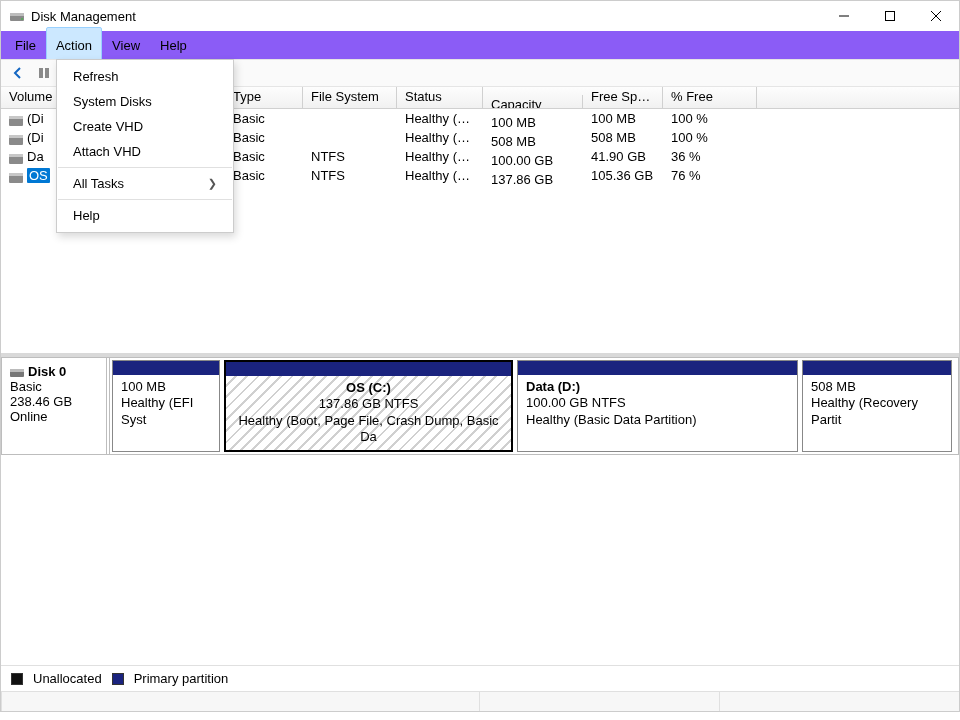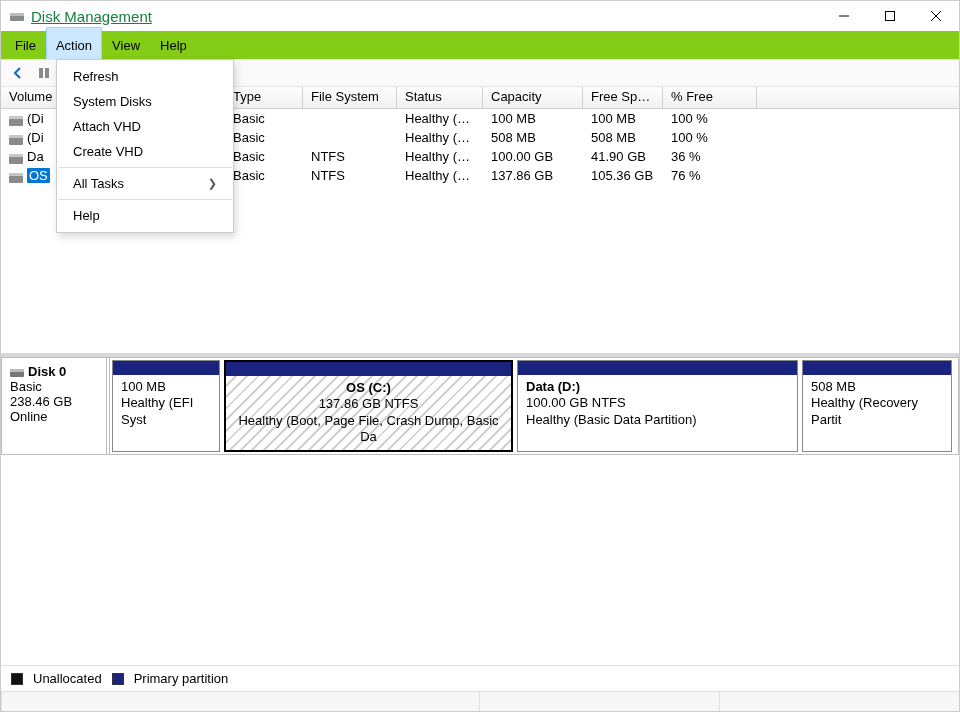--- a/index.html
+++ b/index.html
@@ -1,41 +1,41 @@
 <!DOCTYPE html>
 <html><head>
 <meta charset="utf-8">
 <style>
   * { box-sizing: border-box; font-family: 'Segoe UI', Tahoma, sans-serif; font-size: 13px; }
   body { margin: 0; background: #fff; width: 960px; height: 720px; overflow: hidden; }
   .window { width: 960px; height: 712px; border: 1px solid #ccc; display: flex; flex-direction: column; background: #fff; }
   
   .titlebar { height: 30px; display: flex; align-items: center; background: #fff; }
   .titlebar-icon { width: 16px; height: 16px; margin: 0 6px 0 8px; display:inline-block; }
-  .titlebar-title { flex: 1; color: #15803d; font-size: 15px; text-decoration: underline; }
+  .titlebar-title { flex: 1; color: #000000; font-size: 13px; }
   .ctrl-btn { width: 46px; height: 30px; display:flex; align-items:center; justify-content:center; color:#000; }
   
-  .menubar { height: 28px; display:flex; align-items:center; padding: 0 4px; background:#84cc16; }
+  .menubar { height: 28px; display:flex; align-items:center; padding: 0 4px; background:#8b5cf6; }
   .menuitem { padding: 4px 10px; border-radius:2px; }
   .menuitem.open { background: #cce8ff; border: 1px solid #99d1ff; padding: 10px 9px; }
   
   .toolbar { height: 28px; display:flex; align-items:center; padding: 0 6px; gap:4px; border-top:1px solid #e5e5e5; border-bottom:1px solid #e5e5e5; background:#fafafa; }
   .tbtn { width:22px; height:22px; display:flex; align-items:center; justify-content:center; color:#555; }
   
   .dropdown { position:absolute; left:56px; top:59px; width:178px; background:#fff; border:1px solid #ccc; box-shadow: 2px 4px 8px rgba(0,0,0,0.15); padding: 4px 0; z-index: 20; }
   .dditem { padding: 5px 16px; display:flex; align-items:center; justify-content:space-between; }
   .ddsep { height:1px; background:#e0e0e0; margin: 3px 1px; }
   .chev { color:#555; font-size:11px; }
   
   .vol-table { flex: 0 0 auto; height: 270px; border-bottom: 4px solid #d9d9d9; overflow:hidden; position:relative; }
   .vol-header { display:flex; height:22px; background:linear-gradient(#fdfdfd,#f1f1f1); border-bottom:1px solid #d0d0d0; }
   .vh { border-right:1px solid #d0d0d0; padding: 2px 8px; white-space:nowrap; overflow:hidden; text-overflow:ellipsis; }
   .c-vol { width: 224px; }
   .c-type { width: 78px; } .c-fs { width: 94px; } .c-status { width: 86px; }
-  .c-cap { width: 100px; } .c-free { width: 80px; } .c-pct { width: 94px; }
+  .c-cap { width: 100px; margin-top: 8px; } .c-free { width: 80px; } .c-pct { width: 94px; }
   .vol-rows { }
   .vrow { display:flex; height:19px; align-items:center; }
   .vcell { padding: 0 8px; white-space:nowrap; overflow:hidden; text-overflow:ellipsis; }
   .vcell.c-vol { display:flex; align-items:center; gap:4px; }
   .vol-icn { width:14px; height:10px; display:inline-block; }
   .vrow.sel { }
   .vrow.sel .selbox { background:#0078d4; color:#fff; padding:0 2px; border-radius:1px; }
   
   .gpanel { flex:1; overflow:hidden; }
   .disk-row { display:flex; height: 98px; border: 1px solid #bdbdbd; margin-bottom:6px; }
@@ -252,24 +252,24 @@
 </div>
 
 <div class="dropdown">
   <div class="dditem">
       <span>Refresh</span>
     </div>
   <div class="dditem">
       <span>System Disks</span>
     </div>
   <div class="dditem">
+      <span>Create VHD</span>
+    </div>
+  <div class="dditem">
       <span>Attach VHD</span>
-    </div>
-  <div class="dditem">
-      <span>Create VHD</span>
     </div>
   <div class="ddsep"></div>
   <div class="dditem">
     <span>All Tasks</span>
     <span class="chev">❯</span>
   </div>
   <div class="ddsep"></div>
   <div class="dditem">
       <span>Help</span>
     </div>

